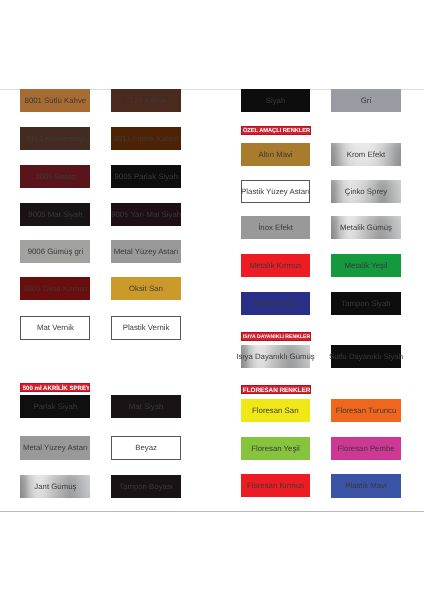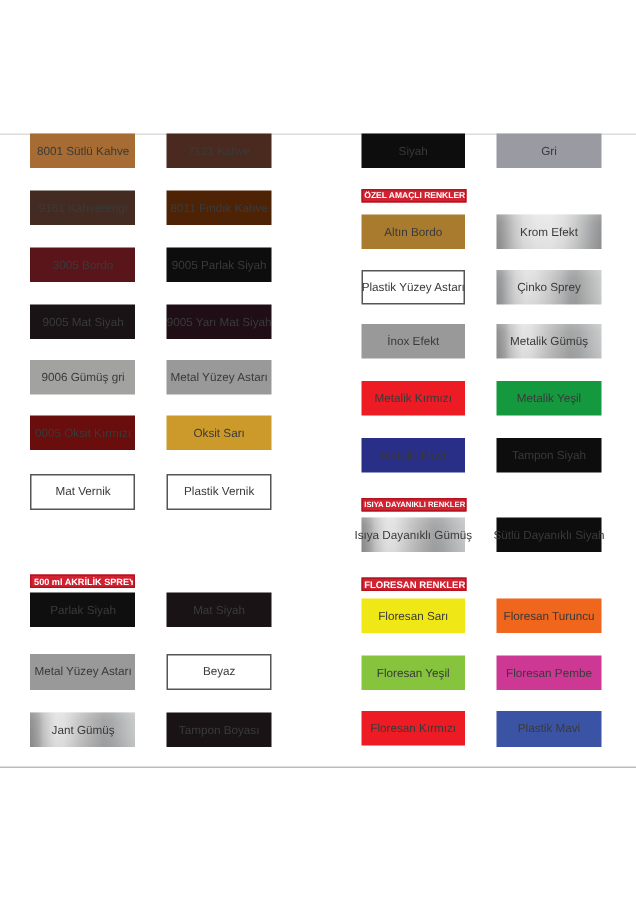--- a/index.html
+++ b/index.html
@@ -112,21 +112,21 @@
     </div>
     <div class="chip" style="left: 240.5px; top: 89px;">
       <div class="sw" style="background: rgb(13, 13, 13);"></div>
       <div class="lbl">Siyah</div>
     </div>
     <div class="ban" style="left: 240.5px; top: 126.2px; background: rgb(209, 34, 49);">
       <span style="font-size: 5.678px;">ÖZEL AMAÇLI RENKLER</span>
     </div>
     <div class="chip" style="left: 240.5px; top: 142.9px;">
       <div class="sw" style="background: rgb(168, 123, 47);"></div>
-      <div class="lbl">Altın Bordo</div>
+      <div class="lbl">Altın Mavi</div>
     </div>
     <div class="chip" style="left: 240.5px; top: 179.5px;">
       <div class="sw outline"></div>
       <div class="lbl">Plastik Yüzey Astarı</div>
     </div>
     <div class="chip" style="left: 240.5px; top: 215.8px;">
       <div class="sw" style="background: rgb(153, 153, 153);"></div>
       <div class="lbl">İnox Efekt</div>
     </div>
     <div class="chip" style="left: 240.5px; top: 253.5px;">

